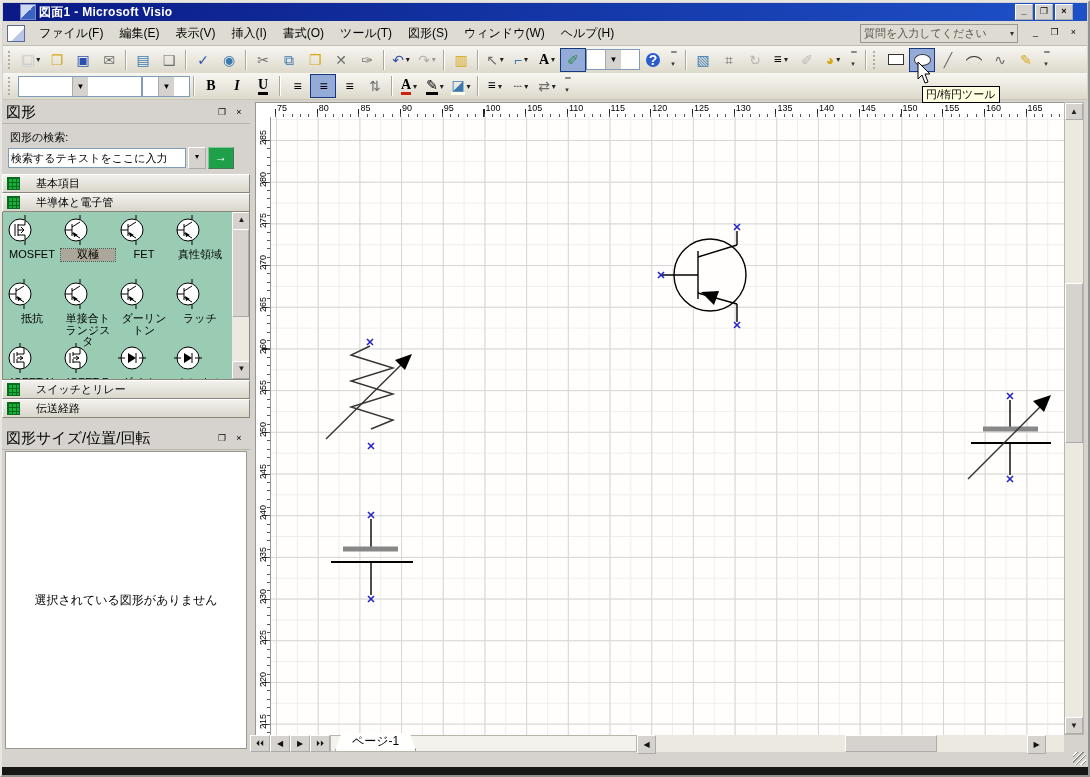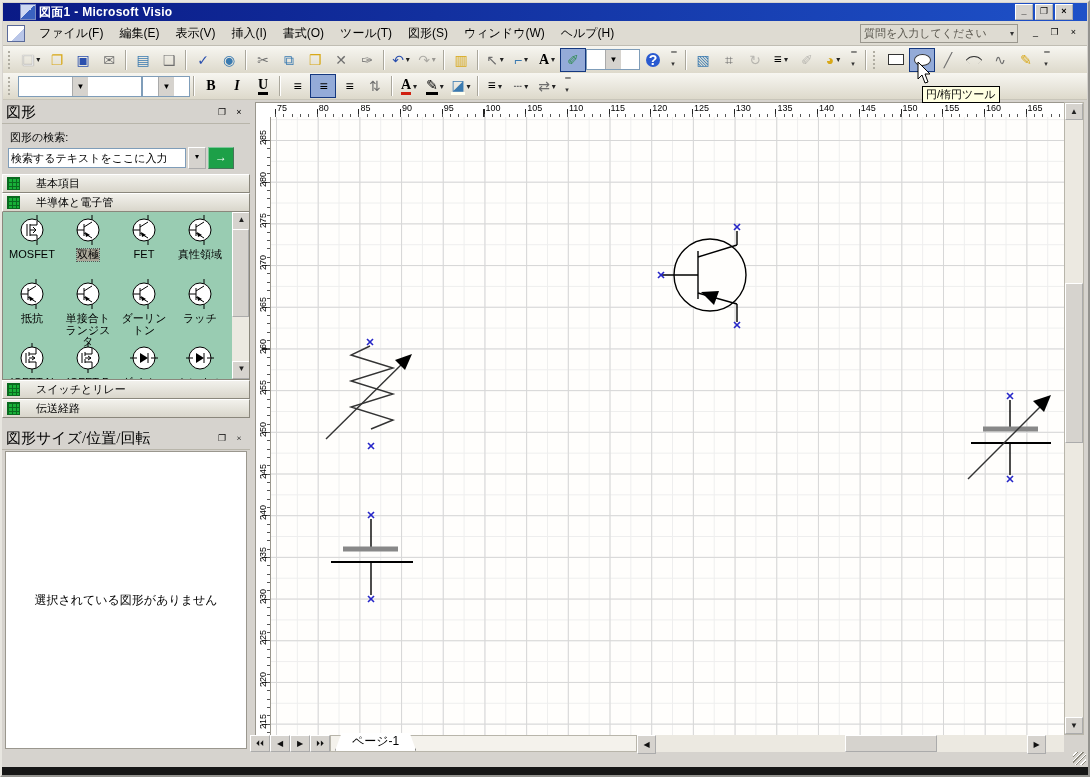--- a/index.html
+++ b/index.html
@@ -66,21 +66,21 @@
   .bold-g{font-weight:bold;font-family:"Liberation Serif","DejaVu Serif",serif;font-size:13px;}
   .ital{font-style:italic;}
   .alg{font-size:12px;letter-spacing:-1px;}
   
   #cursor{left:915px;top:60px;width:16px;height:24px;z-index:60;}
   #tooltip{left:920px;top:84px;background:#ffffe1;border:1px solid #000;font-size:11px;
     padding:0 3px;height:15px;line-height:15px;z-index:55;white-space:nowrap;}
   
   .panel{left:0;width:248px;background:#d6d3ce;}
   #shapes-panel{top:100px;height:324px;}
-  #size-panel{top:426px;height:324px;font-family:Liberation Serif, serif;}
+  #size-panel{top:426px;height:324px;}
   .ptitle{height:21px;display:flex;align-items:center;padding:0 4px;border-bottom:1px solid #b8b5aa;}
   .ptitle .t{font-size:15px;}
   .pbtns{margin-left:auto;display:flex;gap:3px;}
   .pbtn{width:14px;height:13px;text-align:center;font-size:9px;line-height:12px;color:#000;}
   #search-label{margin:6px 0 2px 8px;font-size:11px;}
   #search-row{display:flex;align-items:center;margin:1px 4px 5px 6px;gap:2px;}
   #search-input{width:172px;height:18px;border:1px solid #7f9db9;font-size:11px;padding:0 2px;
     font-family:inherit;}
   #search-dd{width:16px;height:20px;background:#d6d3ce;border:1px outset #fff;font-size:8px;
     text-align:center;line-height:18px;}
@@ -88,21 +88,21 @@
     font-weight:bold;text-align:center;line-height:18px;}
   .section{height:17px;display:flex;align-items:center;gap:16px;padding:0 4px;
     background:linear-gradient(#f2f1ec,#d9d6cb);border:1px solid;border-color:#fff #8a877c #8a877c #fff;font-size:11px;}
   .gicon{width:11px;height:11px;background:#18b038;border:1px solid #0a6a20;
     background-image:linear-gradient(#0a6a20 1px,transparent 1px),linear-gradient(90deg,#0a6a20 1px,transparent 1px);
     background-size:4px 4px;}
   #stencil{position:relative;height:167px;background:#99ccb2;border:1px solid #8a877c;border-top:none;
     overflow:hidden;}
   #stencil-grid{position:absolute;left:2px;top:2px;width:224px;display:grid;
     grid-template-columns:repeat(4,54px);column-gap:2px;row-gap:2px;}
-  .sitem{display:flex;flex-direction:column;align-items:center;height:62px;}
+  .sitem{display:flex;flex-direction:column;height:62px;}
   .sitem .slabel{font-size:11px;line-height:1.05;text-align:center;max-width:56px;}
   .sitem .slabel.sel{background:#aca899;outline:1px dotted #555;}
   #stencil-scroll{position:absolute;right:0;top:0;width:17px;height:100%;background:#ece9e1;}
   .sbtn{width:17px;height:16px;background:#d6d3ce;border:1px outset #fff;font-size:8px;
     text-align:center;line-height:14px;color:#222;}
   #stencil-thumb{position:absolute;top:17px;left:0;width:17px;height:88px;background:#d6d3ce;border:1px outset #fff;box-sizing:border-box;}
   #stencil-scroll .down{position:absolute;bottom:0;}
   #size-content{position:absolute;left:3px;right:3px;top:23px;bottom:3px;background:#fff;
     border:1px solid #9a978e;display:flex;align-items:center;justify-content:center;}
   #size-empty{font-size:12px;color:#000;}

